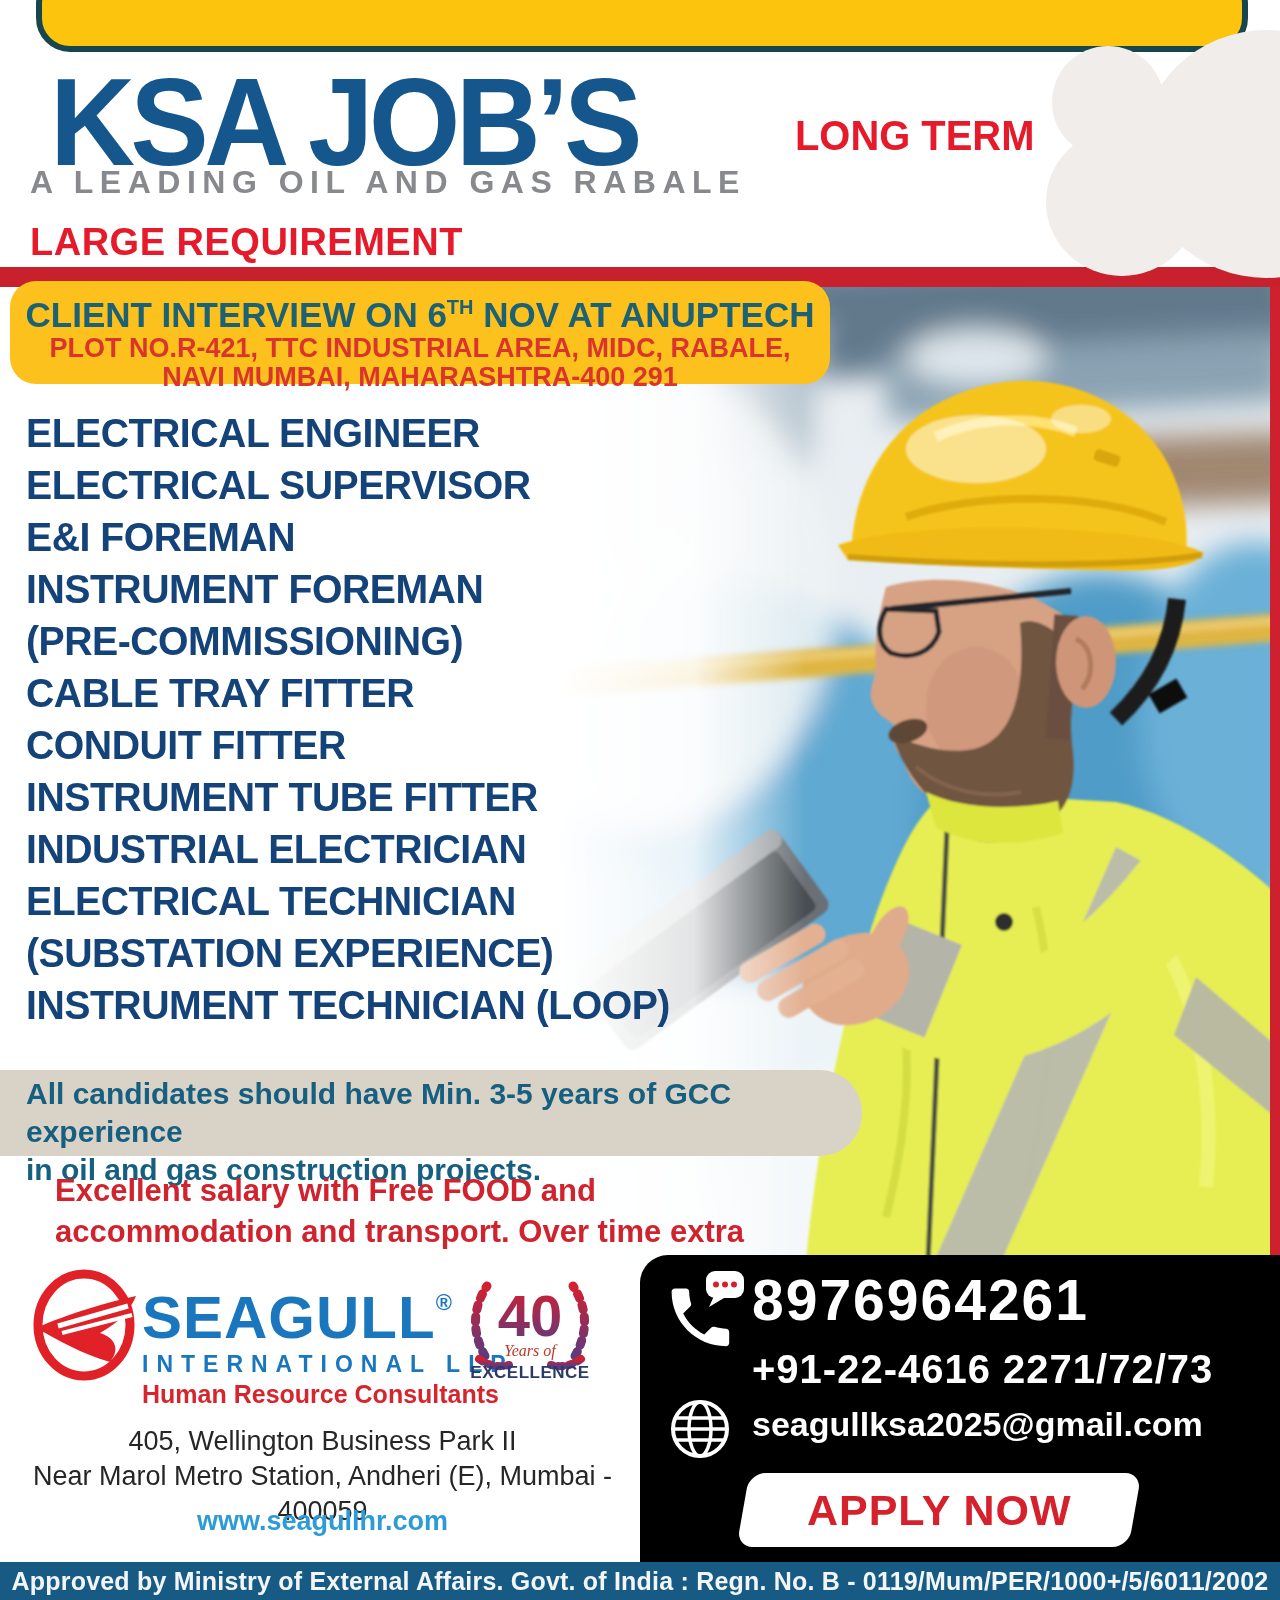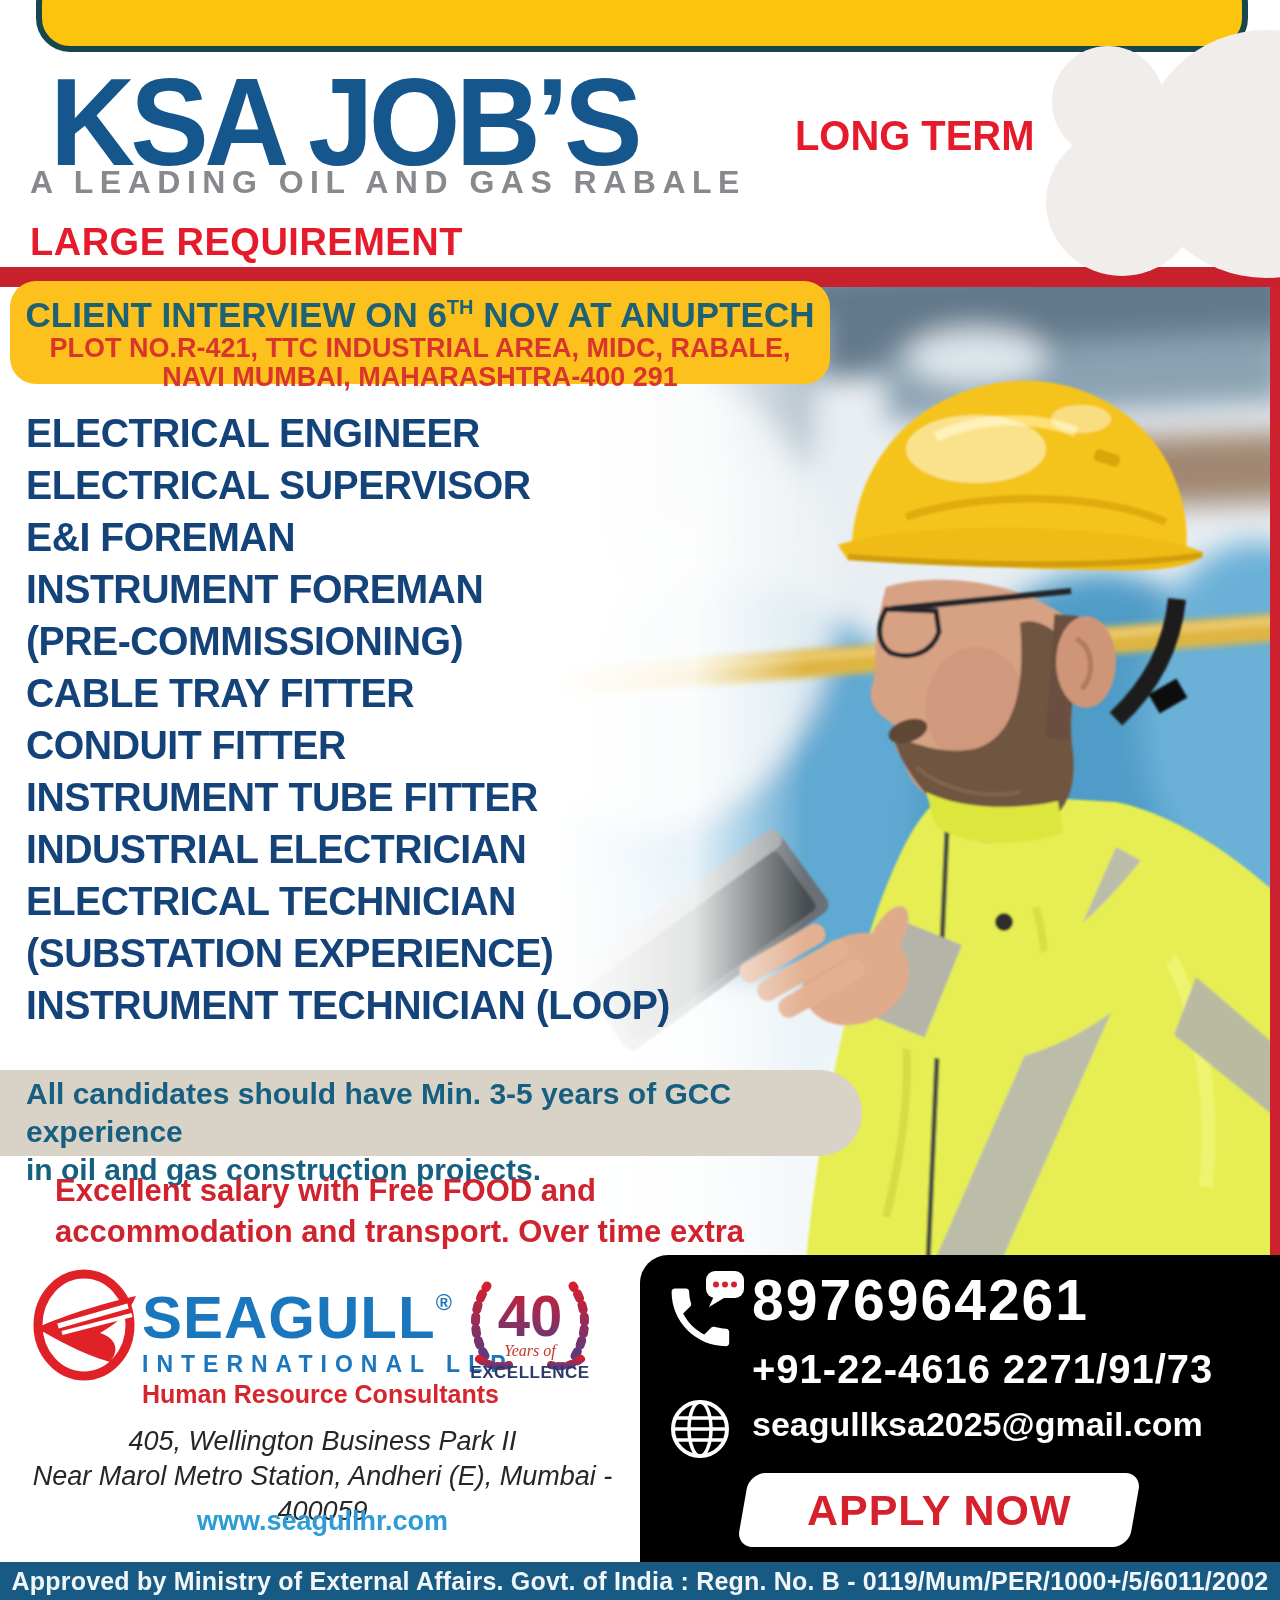--- a/index.html
+++ b/index.html
@@ -50,21 +50,21 @@
   .perks div { font-size:31px; font-weight:700; color:#d0232e; line-height:41px; }
 
   
   .seagull-logo { position:absolute; left:30px; top:1266px; z-index:4; }
   .brand { position:absolute; left:142px; top:1272px; z-index:4; white-space:nowrap; }
   .brand .name { font-size:60px; font-weight:800; color:#1b77bd; letter-spacing:1px; line-height:62px; }
   .brand .name sup { font-size:22px; font-weight:700; vertical-align:28px; }
   .brand .type { font-size:23px; font-weight:700; color:#1b77bd; letter-spacing:8px; line-height:30px; }
   .brand .tagline { font-size:25px; font-weight:700; color:#d6252c; line-height:31px; }
   .badge40 { position:absolute; left:455px; top:1260px; z-index:4; }
-  .agency-address { position:absolute; left:0; top:1424px; width:645px; text-align:center; z-index:4;font-style:italic; }
+  .agency-address { position:absolute; left:0; top:1424px; width:645px; text-align:center; z-index:4; }
   .agency-address div { font-size:27px; color:#262626; line-height:35px; }
   .website { position:absolute; left:0; top:1506px; width:645px; text-align:center; z-index:4;
     font-size:27px; font-weight:700; color:#2d9bd5; }
 
   
   .contact-panel { position:absolute; left:640px; top:1255px; width:640px; height:307px;
     background:#000000; border-radius:28px 0 0 0; z-index:6; }
   .phone-icon { position:absolute; left:18px; top:14px; }
   .phone-primary { position:absolute; left:112px; top:12px; font-size:57px; font-weight:800;
     color:#ffffff; letter-spacing:2px; white-space:nowrap; }
@@ -270,21 +270,21 @@
   <div class="contact-panel">
     <svg class="phone-icon" width="90" height="88" viewBox="0 0 90 88" xmlns="http://www.w3.org/2000/svg">
       <path transform="translate(4,10) scale(3.2)" fill="#ffffff" d="M6.62 10.79c1.44 2.83 3.76 5.14 6.59 6.59l2.2-2.2c.27-.27.67-.36 1.02-.24 1.12.37 2.33.57 3.57.57.55 0 1 .45 1 1V20c0 .55-.45 1-1 1-9.39 0-17-7.61-17-17 0-.55.45-1 1-1h3.5c.55 0 1 .45 1 1 0 1.25.2 2.45.57 3.57.11.35.03.74-.25 1.02l-2.2 2.2z"></path>
       <rect x="48" y="2" width="38" height="27" rx="9" fill="#ffffff"></rect>
       <path d="M56,27 L51,38 L66,29 Z" fill="#ffffff"></path>
       <circle cx="58" cy="15.5" r="3" fill="#d6202b"></circle>
         <circle cx="67" cy="15.5" r="3" fill="#d6202b"></circle>
         <circle cx="76" cy="15.5" r="3" fill="#d6202b"></circle>
     </svg>
     <div class="phone-primary">8976964261</div>
-    <div class="phone-secondary">+91-22-4616 2271/91/73</div>
+    <div class="phone-secondary">+91-22-4616 2271/72/73</div>
     <svg class="globe-icon" width="64" height="64" viewBox="0 0 64 64" xmlns="http://www.w3.org/2000/svg">
       <circle cx="32" cy="32" r="27" fill="none" stroke="#ffffff" stroke-width="4"></circle>
       <ellipse cx="32" cy="32" rx="11" ry="27" fill="none" stroke="#ffffff" stroke-width="3.5"></ellipse>
       <path d="M8,21 H56 M5,32 H59 M8,43 H56" stroke="#ffffff" stroke-width="3.5" fill="none"></path>
     </svg>
     <div class="email">seagullksa2025@gmail.com</div>
     <div class="apply-btn">
       <span class="lbl">APPLY NOW</span>
     </div>
   </div>

